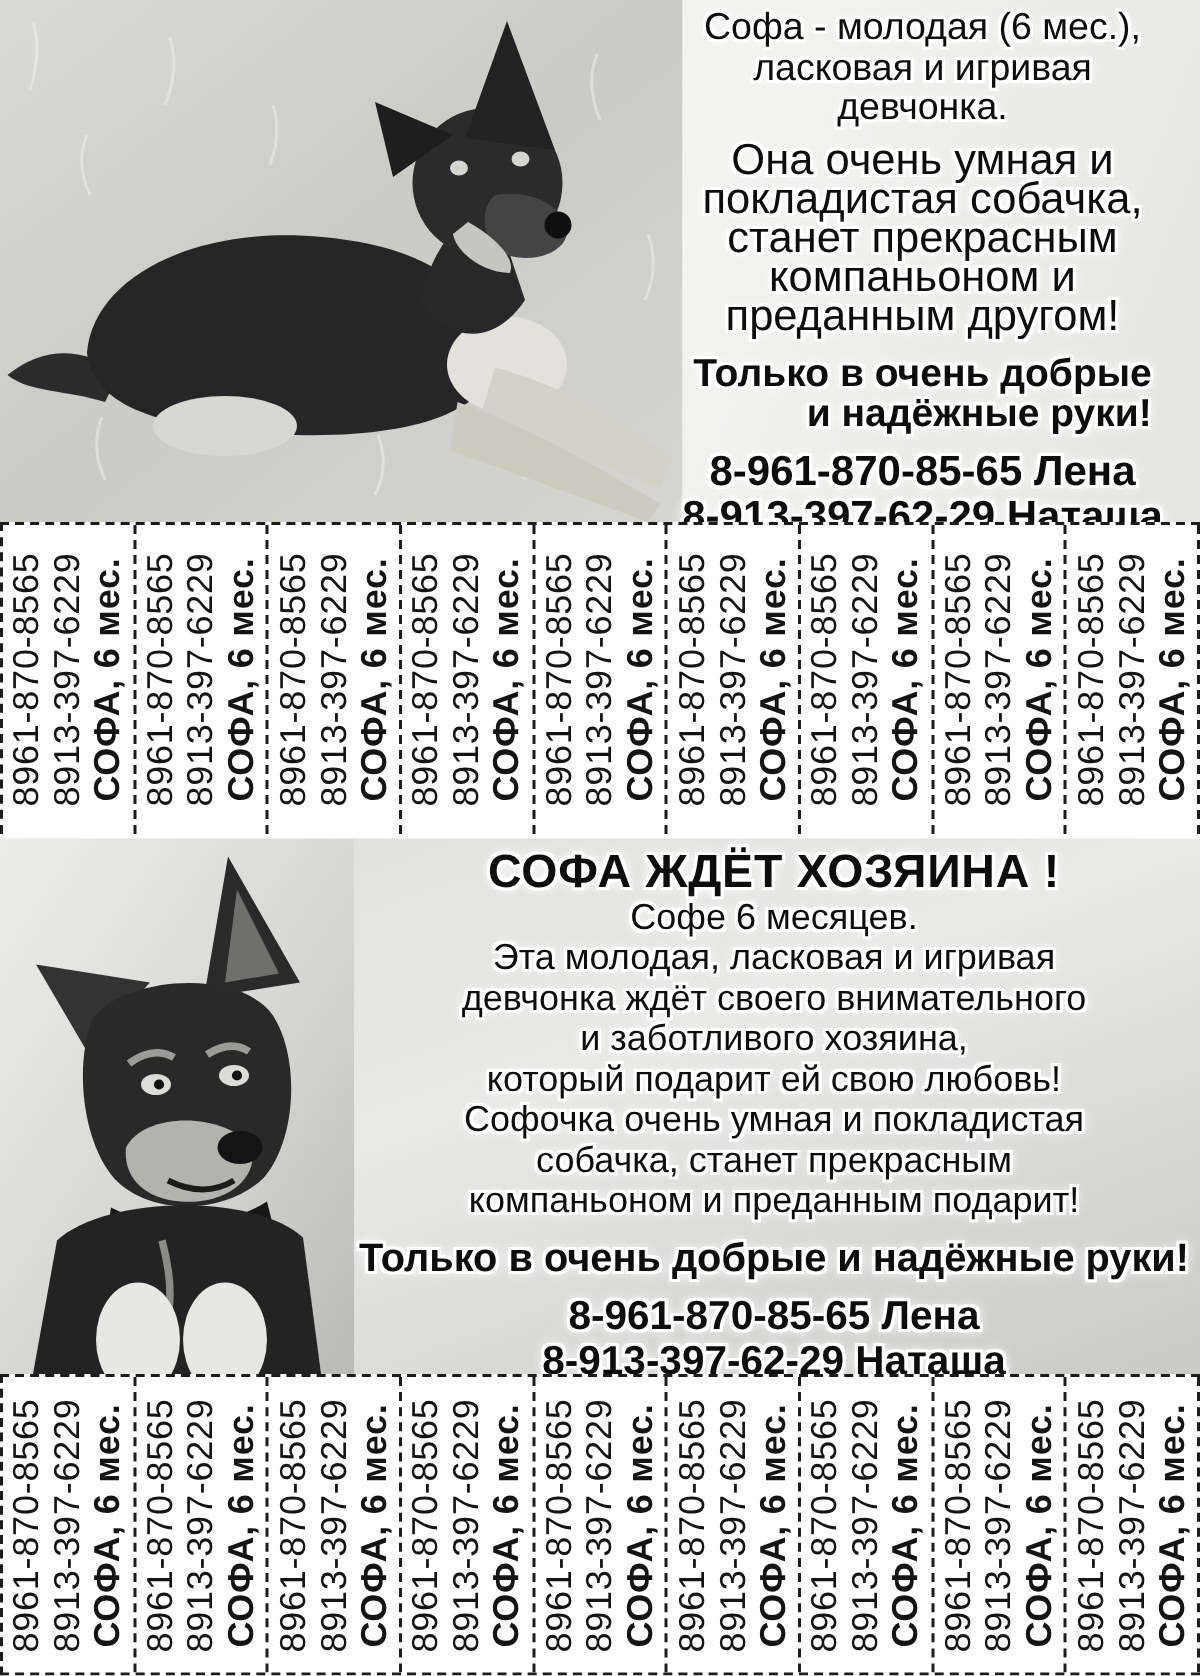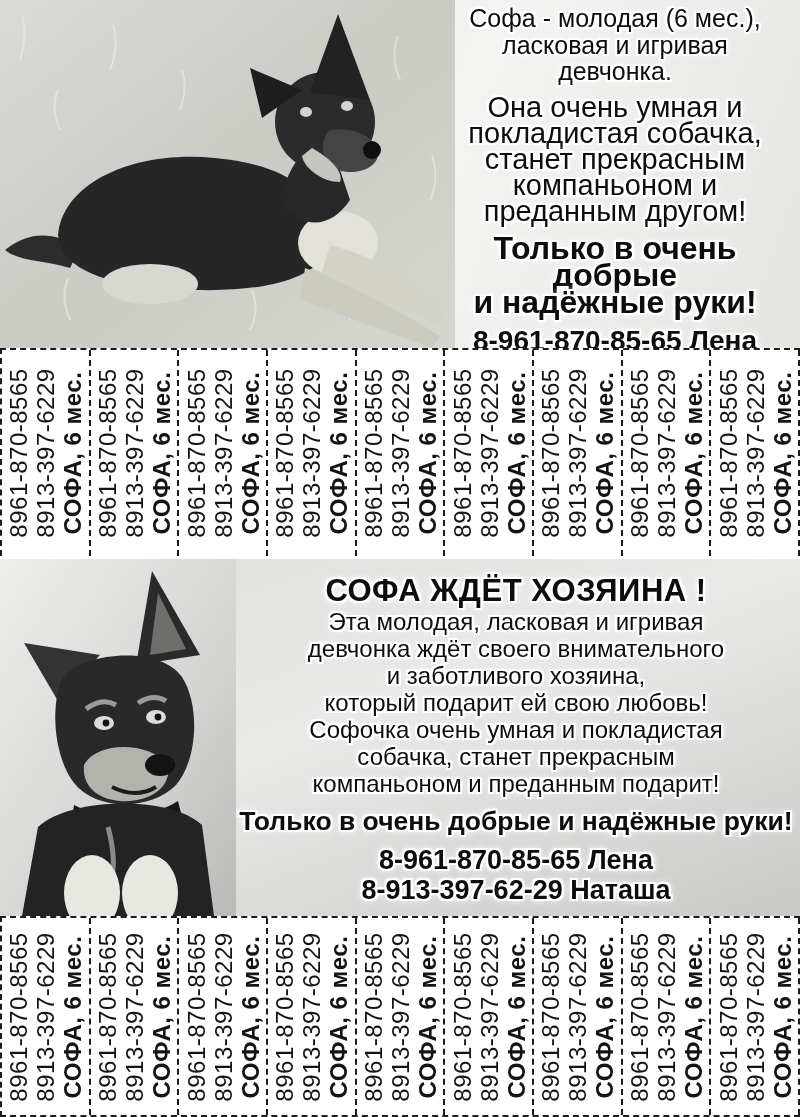--- a/index.html
+++ b/index.html
@@ -28,21 +28,21 @@
     overflow: hidden;
   }
   .photo1 { position: absolute; left: 0; top: 0; width: 455px; height: 348px; display:block; }
   .s1-text {
     position: absolute; left: 438px; top: 0; width: 362px; height: 348px;
     display: flex; flex-direction: column; align-items: center; justify-content: flex-start;
     text-align: center; padding: 5px 10px 2px 2px;
   }
   .s1-intro   { font-size: 25px; line-height: 26.5px; }
   .s1-body    { font-size: 29px; line-height: 26px; margin-top: 9px; }
-  .s1-warning { font-size: 32px; line-height: 27px; font-weight: 700; margin-top: 11px; }
+  .s1-warning { font-size: 26px; line-height: 27px; font-weight: 700; margin-top: 11px; text-align: right; }
   .s1-phones  { font-size: 28px; line-height: 30px; font-weight: 700; margin-top: 10px; }
 
   
   .strips-row {
     position: relative; height: 208px; background: #fff;
     border-top: 2px dashed #1c1c1c; border-left: 2px dashed #1c1c1c;
     display: flex; overflow: hidden;
   }
   .strips-row.bottom { height: 201px; border-bottom: 2px dashed #1c1c1c; }
   .strip { flex: 1 1 0; position: relative; border-right: 2px dashed #1c1c1c; }
@@ -58,21 +58,21 @@
 
   
   .section2 {
     position: relative; height: 357px;
     background: linear-gradient(160deg, #dededd 0%, #e9e9e8 45%, #c9c9c8 100%);
     overflow: hidden;
   }
   .photo2 { position: absolute; left: 0; top: 0; width: 236px; height: 357px; display:block; }
   .s2-text {
     position: absolute; left: 232px; top: 0; width: 568px; height: 357px;
-    display: flex; flex-direction: column; align-items: center; justify-content: center;
+    display: flex; flex-direction: column; align-items: center; justify-content: space-between;
     text-align: center; padding: 4px 2px 2px 2px;
   }
   .s2-title   { font-size: 31px; line-height: 35px; font-weight: 700; letter-spacing: 0.5px; }
   .s2-line    { font-size: 24px; line-height: 27px; }
   .s2-warning { font-size: 26.5px; line-height: 29px; font-weight: 700; margin-top: 10px; }
   .s2-phones  { font-size: 27px; line-height: 30px; font-weight: 700; margin-top: 9px; }
 </style>
 </head>
 <body>
 
@@ -238,20 +238,21 @@
 
       <path d="M38,268 C70,238 170,236 202,266 L214,357 L22,357 Z" fill="#232323"></path>
       <path d="M108,268 q8,30 4,50" stroke="#8a8a86" stroke-width="5" fill="none"></path>
 
       <ellipse cx="92" cy="334" rx="28" ry="38" fill="#e8e8e3"></ellipse>
       <ellipse cx="150" cy="334" rx="28" ry="38" fill="#e8e8e3"></ellipse>
     </svg>
 
     <div class="s2-text">
       <div class="s2-title glow">СОФА ЖДЁТ ХОЗЯИНА !</div>
+      <div class="s2-line glow pre">Софе 6 месяцев.</div>
       <div class="s2-line glow pre">Эта молодая, ласковая и игривая
 девчонка ждёт своего внимательного
 и заботливого хозяина,
 который подарит ей свою любовь!</div>
       <div class="s2-line glow pre">Софочка очень умная и покладистая
 собачка, станет прекрасным
 компаньоном и преданным подарит!</div>
       <div class="s2-warning glow">Только в очень добрые и надёжные руки!</div>
       <div class="s2-phones glow">
         <div>8-961-870-85-65 Лена</div>

